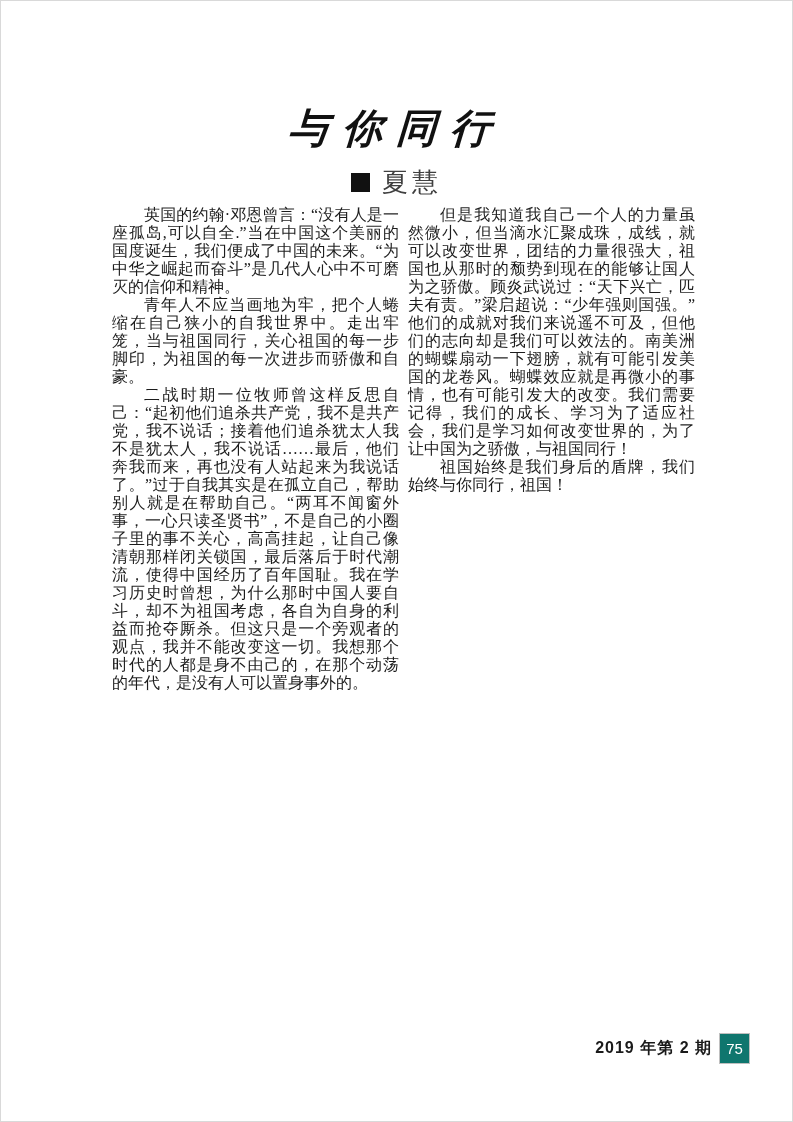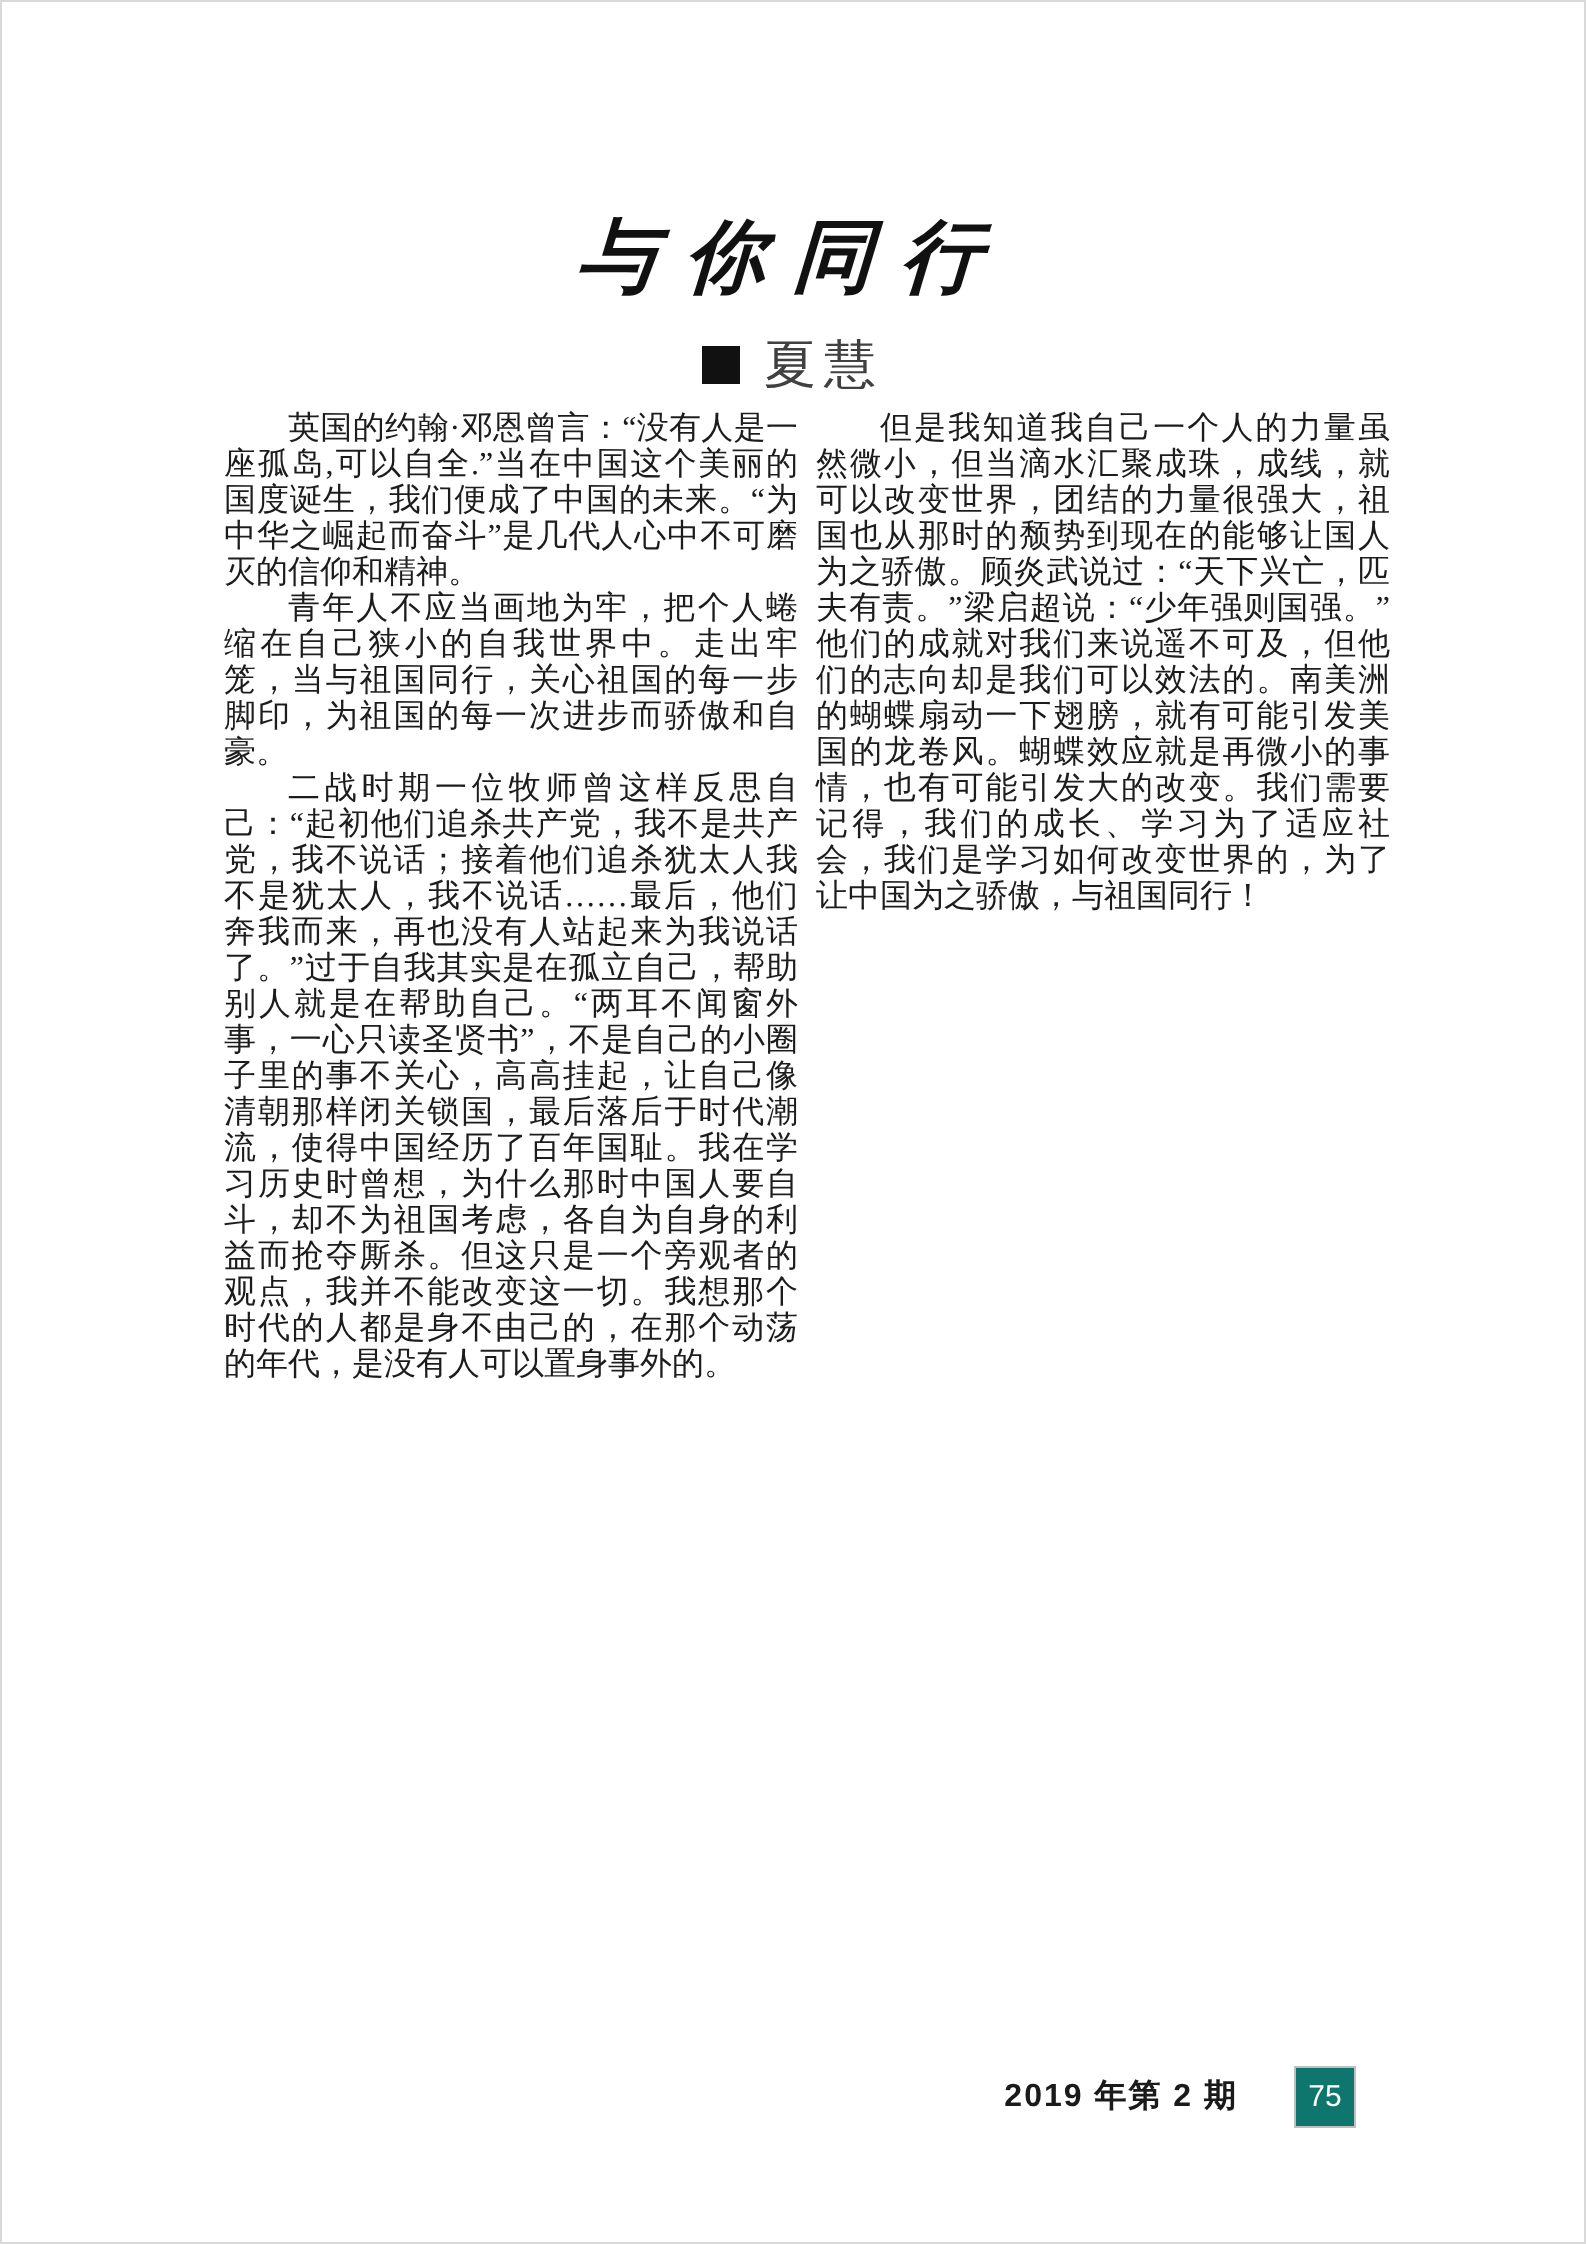--- a/index.html
+++ b/index.html
@@ -67,25 +67,25 @@
   .column-right { left: 407px; }
   .column p {
     margin: 0;
     text-indent: 2em;
     word-break: break-all;
   }
   .footer {
     position: absolute;
     top: 1033px;
     left: 0;
-    width: 676px;
+    width: 748px;
     display: flex;
     justify-content: flex-end;
     align-items: center;
-    gap: 29px;
+    gap: 8px;
   }
   .footer-issue {
     font-size: 16px;
     font-weight: bold;
     color: #1a1a1a;
     font-family: "Liberation Sans", "DejaVu Sans", sans-serif;
     letter-spacing: 1px;
   }
   .page-number-box {
     width: 29px;
@@ -115,20 +115,21 @@
   </div>
 
   <div class="column column-left">
       <p>英国的约翰·邓恩曾言：“没有人是一座孤岛,可以自全.”当在中国这个美丽的国度诞生，我们便成了中国的未来。“为中华之崛起而奋斗”是几代人心中不可磨灭的信仰和精神。</p>
       <p>青年人不应当画地为牢，把个人蜷缩在自己狭小的自我世界中。走出牢笼，当与祖国同行，关心祖国的每一步脚印，为祖国的每一次进步而骄傲和自豪。</p>
       <p>二战时期一位牧师曾这样反思自己：“起初他们追杀共产党，我不是共产党，我不说话；接着他们追杀犹太人我不是犹太人，我不说话……最后，他们奔我而来，再也没有人站起来为我说话了。”过于自我其实是在孤立自己，帮助别人就是在帮助自己。“两耳不闻窗外事，一心只读圣贤书”，不是自己的小圈子里的事不关心，高高挂起，让自己像清朝那样闭关锁国，最后落后于时代潮流，使得中国经历了百年国耻。我在学习历史时曾想，为什么那时中国人要自斗，却不为祖国考虑，各自为自身的利益而抢夺厮杀。但这只是一个旁观者的观点，我并不能改变这一切。我想那个时代的人都是身不由己的，在那个动荡的年代，是没有人可以置身事外的。</p>
     </div>
 
   <div class="column column-right">
       <p>但是我知道我自己一个人的力量虽然微小，但当滴水汇聚成珠，成线，就可以改变世界，团结的力量很强大，祖国也从那时的颓势到现在的能够让国人为之骄傲。顾炎武说过：“天下兴亡，匹夫有责。”梁启超说：“少年强则国强。”他们的成就对我们来说遥不可及，但他们的志向却是我们可以效法的。南美洲的蝴蝶扇动一下翅膀，就有可能引发美国的龙卷风。蝴蝶效应就是再微小的事情，也有可能引发大的改变。我们需要记得，我们的成长、学习为了适应社会，我们是学习如何改变世界的，为了让中国为之骄傲，与祖国同行！</p>
+      <p>祖国始终是我们身后的盾牌，我们始终与你同行，祖国！</p>
     </div>
 
   <div class="footer">
     <span class="footer-issue">2019 年第 2 期</span>
     <span class="page-number-box">
       <span class="page-number">75</span>
     </span>
   </div>
 
 </div>

